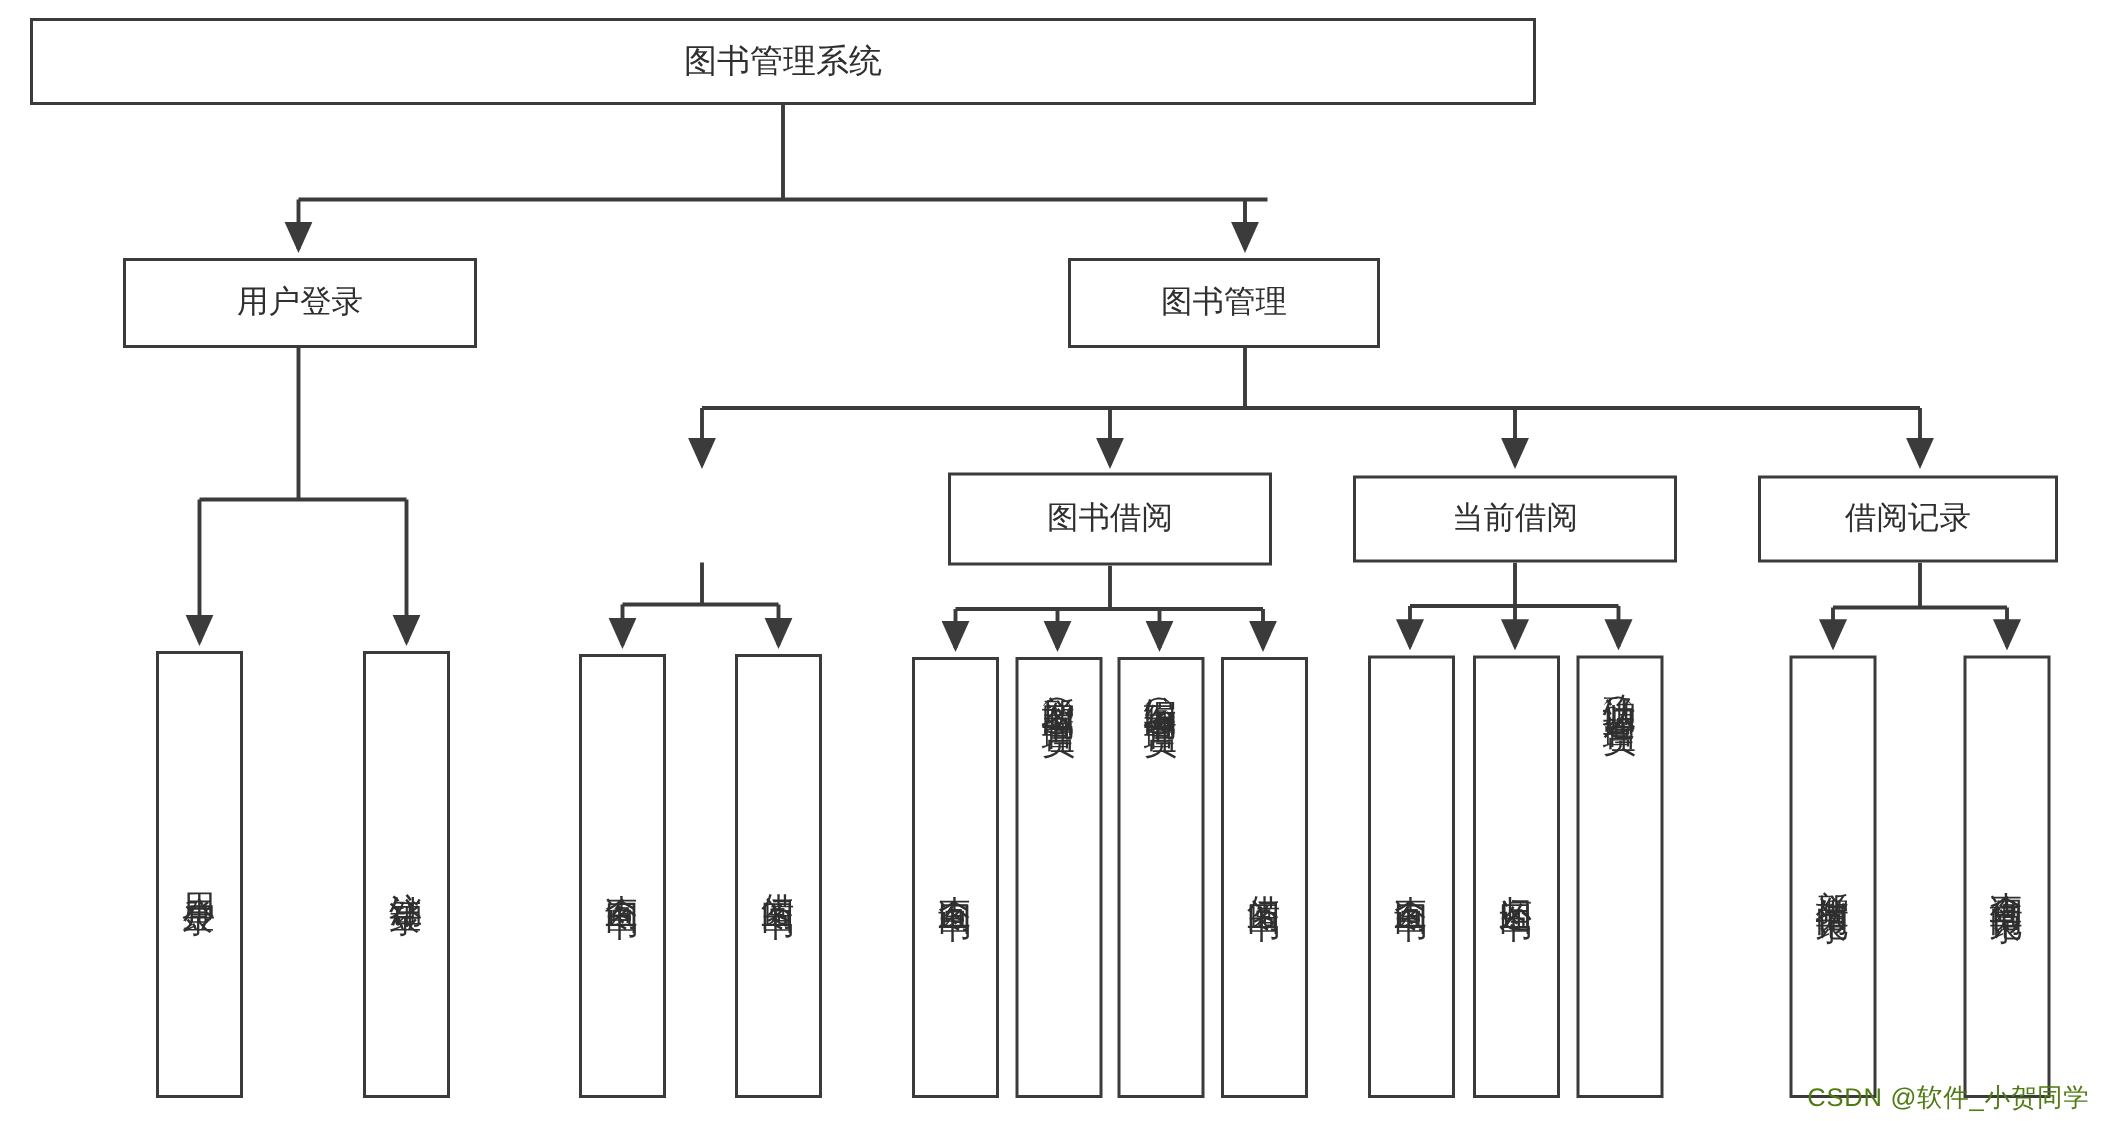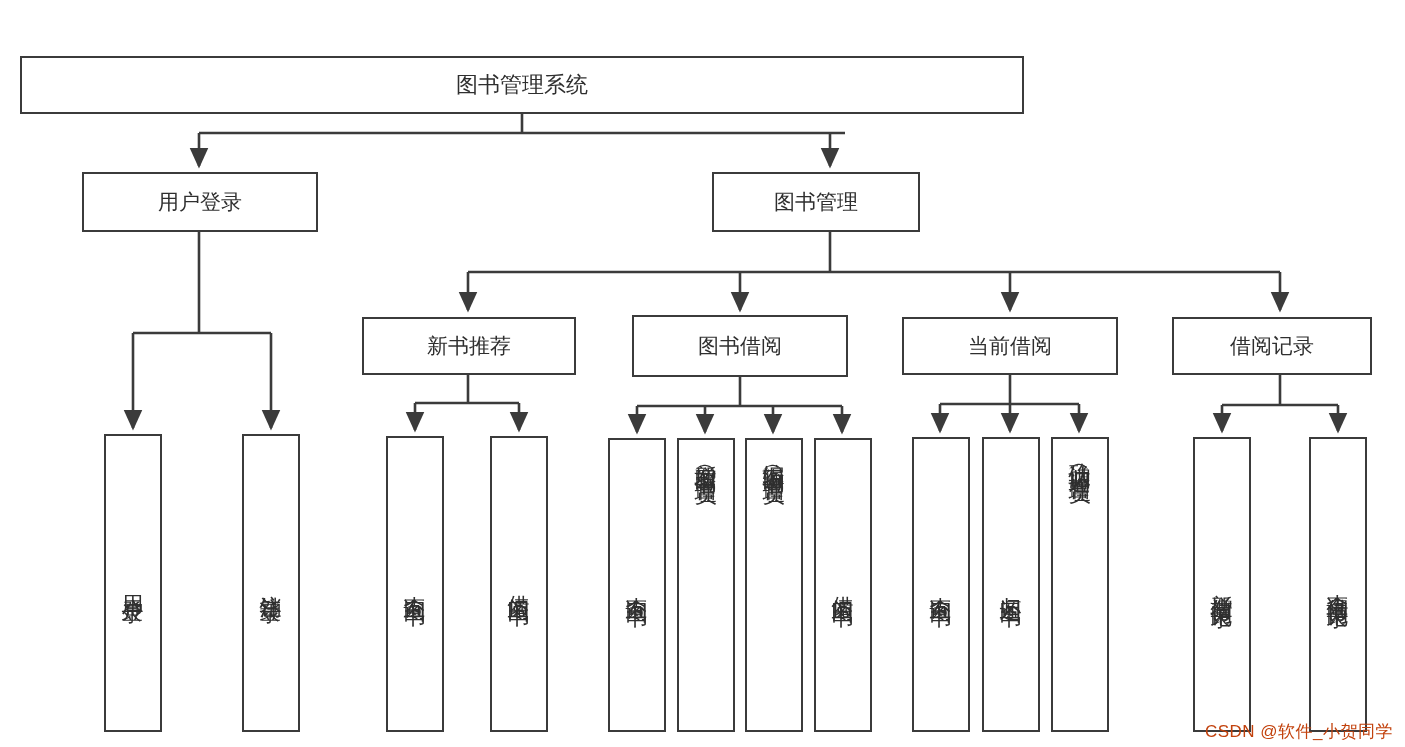--- a/index.html
+++ b/index.html
@@ -67,21 +67,21 @@
   .node.leaf.centered {
     align-items: center;
     padding-top: 0;
   }
   
   #watermark {
     position: absolute;
     right: 12px;
     bottom: 4px;
     font-size: 17px;
-    color: #c2410c;
+    color: #4d7c0f;
     letter-spacing: 0.5px;
     z-index: 3;
     white-space: nowrap;
   }
 </style>
 </head>
 <body>
 
 <div id="canvas">
 
@@ -129,35 +129,32 @@
       <path d="M 1010 404 L 1010 431" marker-end="url(#arrow)"></path>
       <path d="M 1079 404 L 1079 431" marker-end="url(#arrow)"></path>
 
       <path d="M 1280 375 L 1280 405"></path>
       <path d="M 1222 405 L 1338 405"></path>
       <path d="M 1222 405 L 1222 431" marker-end="url(#arrow)"></path>
       <path d="M 1338 405 L 1338 431" marker-end="url(#arrow)"></path>
     </g>
   </svg>
 
-  <div class="node root" style="left:20px; top:12px; width:1004px; height:58px;margin-top:44px;">
+  <div class="node root" style="left:20px; top:12px; width:1004px; height:58px;">
     <span class="label">图书管理系统</span>
   </div>
 
   <div class="node horiz" style="left:82px; top:172px; width:236px; height:60px;">
     <span class="label">用户登录</span>
   </div>
 
   <div class="node horiz" style="left:712px; top:172px; width:208px; height:60px;">
     <span class="label">图书管理</span>
   </div>
 
-  <div class="node horiz" style="left:362px; top:317px; width:214px; height:58px;">
-    <span class="label">新书推荐</span>
-  </div>
 
   <div class="node horiz" style="left:632px; top:315px; width:216px; height:62px;">
     <span class="label">图书借阅</span>
   </div>
 
   <div class="node horiz" style="left:902px; top:317px; width:216px; height:58px;">
     <span class="label">当前借阅</span>
   </div>
 
   <div class="node horiz" style="left:1172px; top:317px; width:200px; height:58px;">

